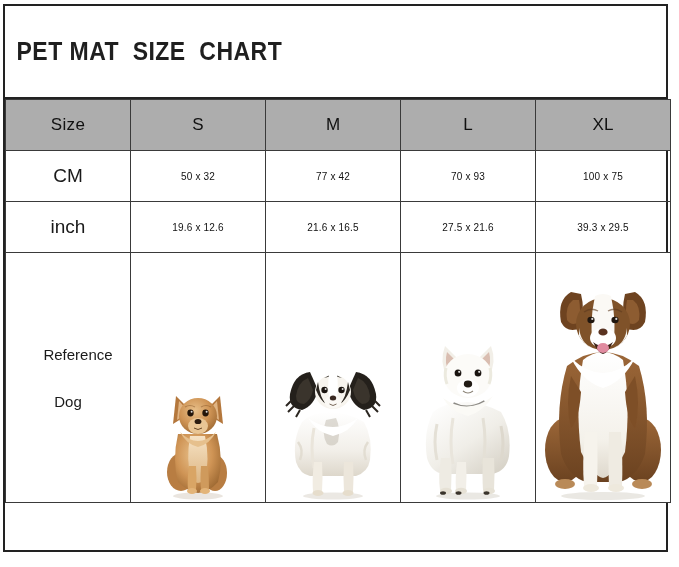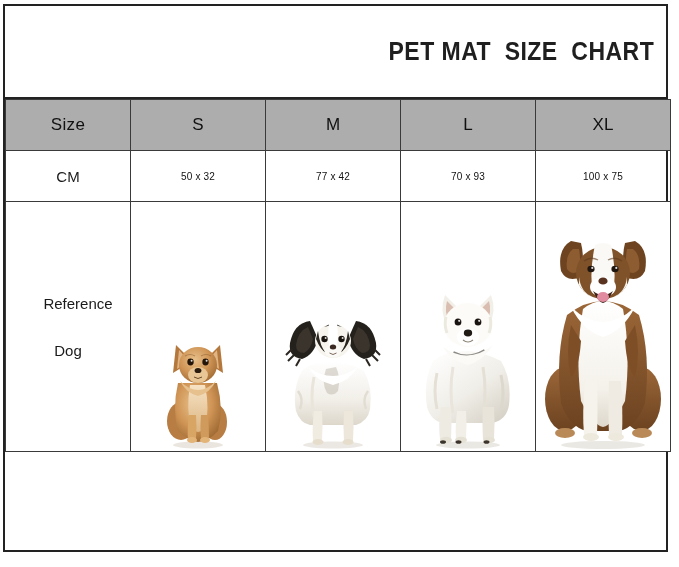--- a/index.html
+++ b/index.html
@@ -24,21 +24,21 @@
     border: 2px solid #222222;
     box-sizing: border-box;
     background: #ffffff;
   }
 
   
   .title-band {
     height: 93px;
     display: flex;
     align-items: center;
-    justify-content: flex-end;
+    justify-content: flex-start;
     border-bottom: 2px solid #222222;
     box-sizing: border-box;
   }
   .title-text {
     font-size: 25px;
     font-weight: bold;
     letter-spacing: 0.5px;
     color: #1f1f1f;
     white-space: pre;
     transform: scaleX(0.92);
@@ -65,21 +65,21 @@
     background: #adadad;
     height: 50px;
     font-size: 17px;
     font-weight: bold;
     color: #111111;
     border-bottom: 2px solid #3a3a3a;
   }
   thead th.hdr-label { letter-spacing: 0.3px; }
 
   tbody td.row-label {
-    font-size: 15px;
+    font-size: 19px;
     height: 50px;
     color: #1a1a1a;
   }
   tbody td.data-cell {
     font-size: 10px;
     height: 50px;
     color: #111111;
     letter-spacing: 0.2px;
   }
 
@@ -140,20 +140,27 @@
     <tbody>
 
       <tr>
         <td class="row-label">CM</td>
         <td class="data-cell">50 x 32</td>
         <td class="data-cell">77 x 42</td>
         <td class="data-cell">70 x 93</td>
         <td class="data-cell">100 x 75</td>
       </tr>
 
+      <tr>
+        <td class="row-label">inch</td>
+        <td class="data-cell">19.6 x 12.6</td>
+        <td class="data-cell">21.6 x 16.5</td>
+        <td class="data-cell">27.5 x 21.6</td>
+        <td class="data-cell">39.3 x 29.5</td>
+      </tr>
 
 
       <tr class="ref-row">
 
         <td class="ref-label">
           <span class="ref-label-inner">
             <span class="l1">Reference</span>
             <span class="l2">Dog</span>
           </span>
         </td>

